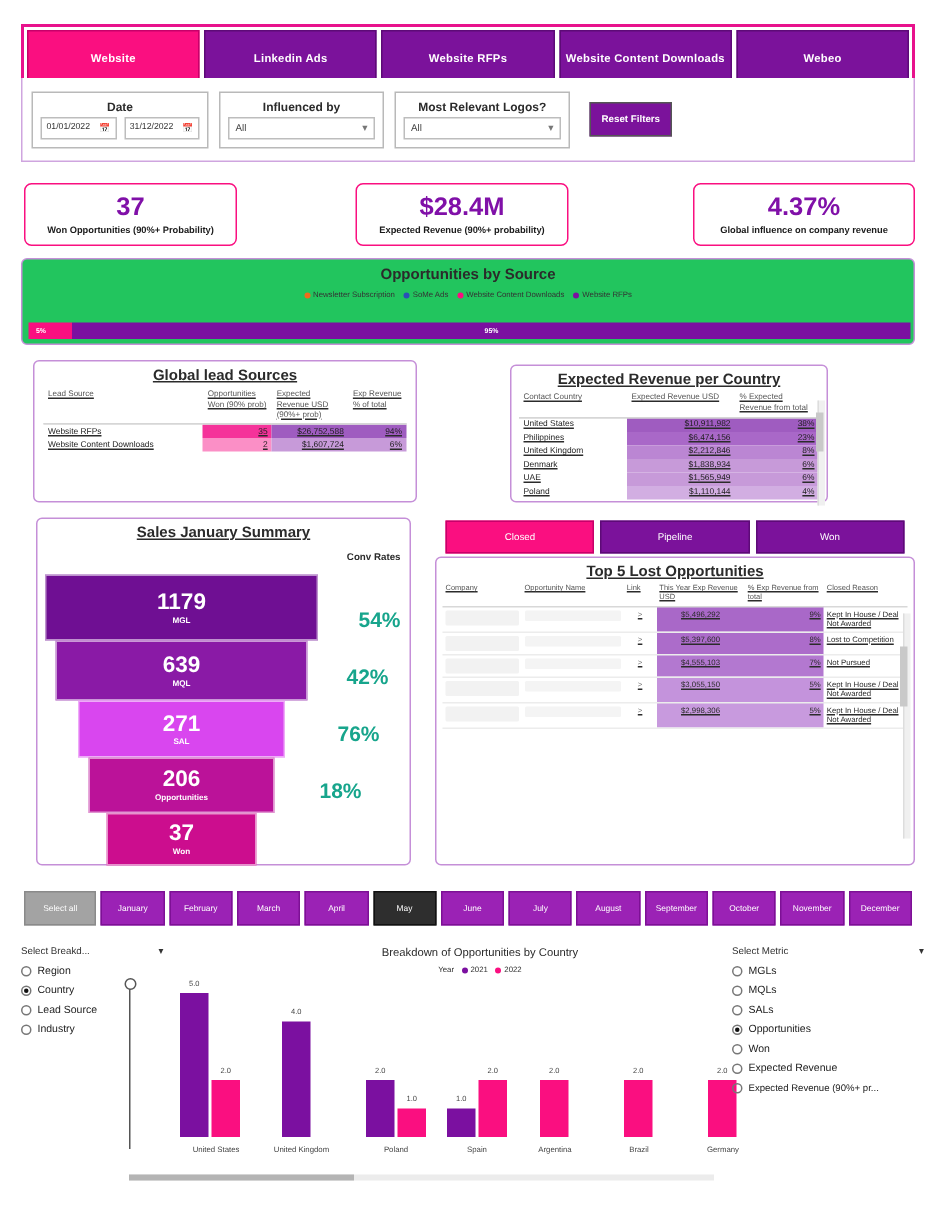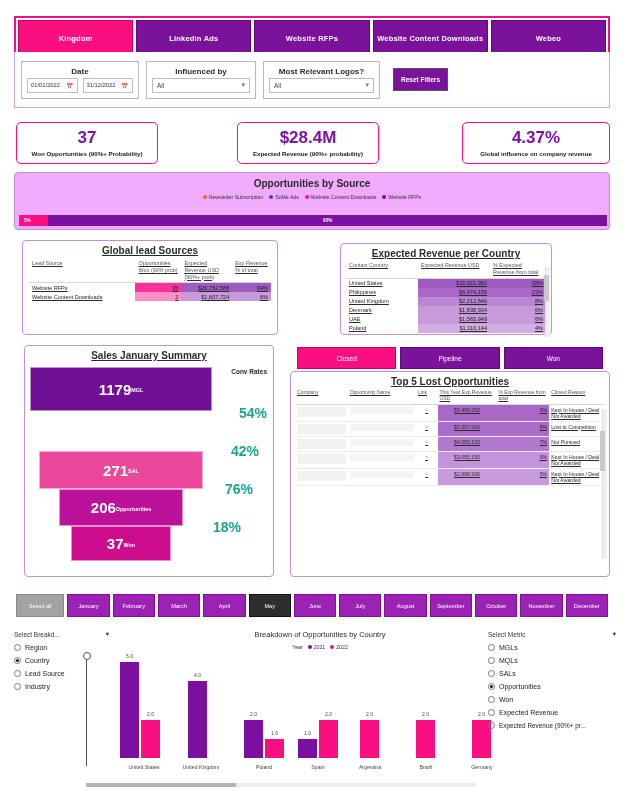--- a/index.html
+++ b/index.html
@@ -64,21 +64,21 @@
   }
   .kpi-val { color: #8010a8; font-size: 17px; font-weight: bold; line-height: 1; }
   .kpi-lbl { font-size: 6.2px; font-weight: bold; margin-top: 4px; color: #1a1a1a; }
   .kpi1 { left: 16px; width: 142px; }
   .kpi2 { left: 237px; width: 142px; }
   .kpi3 { left: 462px; width: 148px; }
 
   
   .obs {
     position: absolute; left: 14px; top: 172px; width: 596px; height: 58px;
-    background: #f0abfc; border: 1.2px solid #c58fd8; border-radius: 4px; padding-top: 5px;
+    background: #22c55e; border: 1.2px solid #c58fd8; border-radius: 4px; padding-top: 5px;
   }
   .obs-title { text-align: center; font-size: 10px; font-weight: bold; }
   .obs-legend { display: flex; justify-content: center; gap: 6px; margin-top: 5px; }
   .lg { display: flex; align-items: center; gap: 2px; font-size: 5.2px; color: #333; }
   .dot { width: 4px; height: 4px; border-radius: 50%; display: inline-block; }
   .obs-bar { position: absolute; left: 4px; bottom: 3px; width: 588px; height: 11px; display: flex; }
   .seg { height: 100%; display: flex; align-items: center; color: #fff; font-size: 4.6px; font-weight: bold; }
   .seg-a { justify-content: flex-start; padding-left: 5px; }
   .seg-b { justify-content: center; }
 
@@ -110,22 +110,22 @@
     position: absolute; right: 1px; top: 8px; width: 5px; height: 70px;
     background: #f0f0f0; border-left: 1px solid #ddd;
   }
   .scroll-th { position: absolute; right: 1px; top: 8px; width: 5px; height: 26px; background: #c9c9c9; }
 
   
   .fn-card { left: 24px; top: 345px; width: 250px; height: 232px; }
   .fn-area { position: relative; width: 100%; height: 200px; margin-top: 2px; }
   .fn-bar {
     position: absolute; left: 50%; transform: translateX(-50%);
-    display: flex; flex-direction: row; align-items: center; justify-content: center;
-    color: #fff; border: 1px solid rgba(255,255,255,.55);
+    display: flex; flex-direction: column; align-items: center; justify-content: center;
+    color: #fff; border: 1px solid rgba(255,255,255,.55); margin-top: 16px;
   }
   .fn-v { font-size: 15px; font-weight: bold; line-height: 1; }
   .fn-s { font-size: 5.4px; font-weight: bold; margin-top: 2px; }
   .conv-hd { position: absolute; right: 6px; top: 22px; font-size: 6.5px; font-weight: bold; }
   .conv { position: absolute; font-size: 14px; font-weight: bold; color: #17a58c; }
 
   
   .cpw { position: absolute; left: 297px; top: 347px; width: 306px; height: 22px; display: flex; gap: 4px; }
   .cpw-tab {
     flex: 1; display: flex; align-items: center; justify-content: center;
@@ -187,21 +187,21 @@
   .hscroll { position: absolute; left: 86px; bottom: 20px; width: 390px; height: 4px; background: #ececec; }
   .hthumb { position: absolute; left: 0; top: 0; width: 150px; height: 4px; background: #b4b4b4; }
 </style>
 </head>
 <body>
 
 <div class="page">
 
   <div class="nav-shell">
     <div class="nav-tab active">
-        <span>Kingdom</span>
+        <span>Website</span>
       </div>
     <div class="nav-tab">
         <span>Linkedin Ads</span>
       </div>
     <div class="nav-tab">
         <span>Website RFPs</span>
       </div>
     <div class="nav-tab">
         <span>Website Content Downloads</span>
       </div>
@@ -361,21 +361,25 @@
   </div>
 
   <div class="card fn-card">
     <div class="card-title">Sales January Summary</div>
     <div class="conv-hd">Conv Rates</div>
     <div class="fn-area">
       <div class="fn-bar" style="top:4px;  width:182px; height:44px; background:#6f0f93; margin-left:-28px;">
         <div class="fn-v">1179</div>
         <div class="fn-s">MGL</div>
       </div>
-      <div class="fn-bar" style="top:88px; width:164px; height:38px; background:#ec4899; margin-left:-28px;">
+      <div class="fn-bar" style="top:48px; width:168px; height:40px; background:#8a1aa6; margin-left:-28px;">
+        <div class="fn-v">639</div>
+        <div class="fn-s">MQL</div>
+      </div>
+      <div class="fn-bar" style="top:88px; width:138px; height:38px; background:#d946ef; margin-left:-28px;">
         <div class="fn-v">271</div>
         <div class="fn-s">SAL</div>
       </div>
       <div class="fn-bar" style="top:126px;width:124px; height:37px; background:#bb1299; margin-left:-28px;">
         <div class="fn-v">206</div>
         <div class="fn-s">Opportunities</div>
       </div>
       <div class="fn-bar" style="top:163px;width:100px; height:35px; background:#cc0d8e; margin-left:-28px;">
         <div class="fn-v">37</div>
         <div class="fn-s">Won</div>

